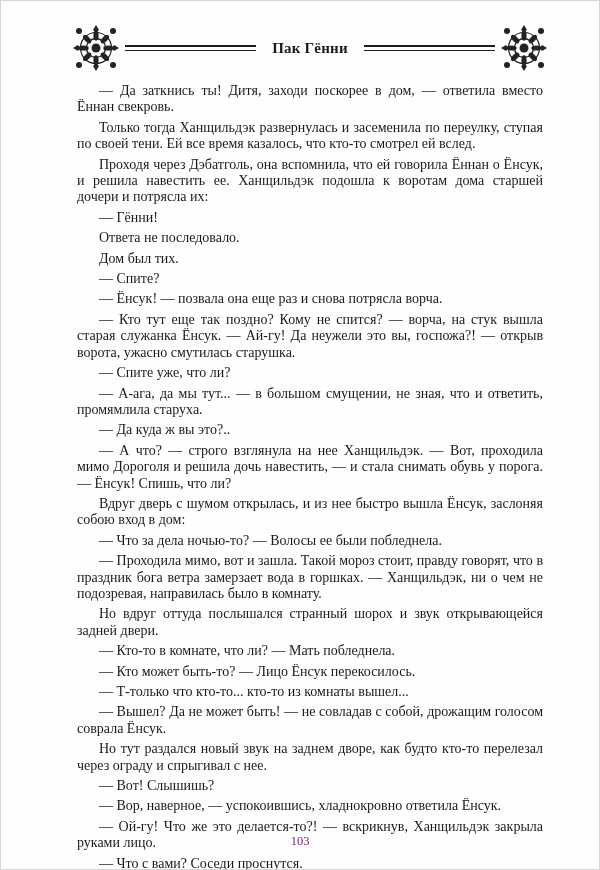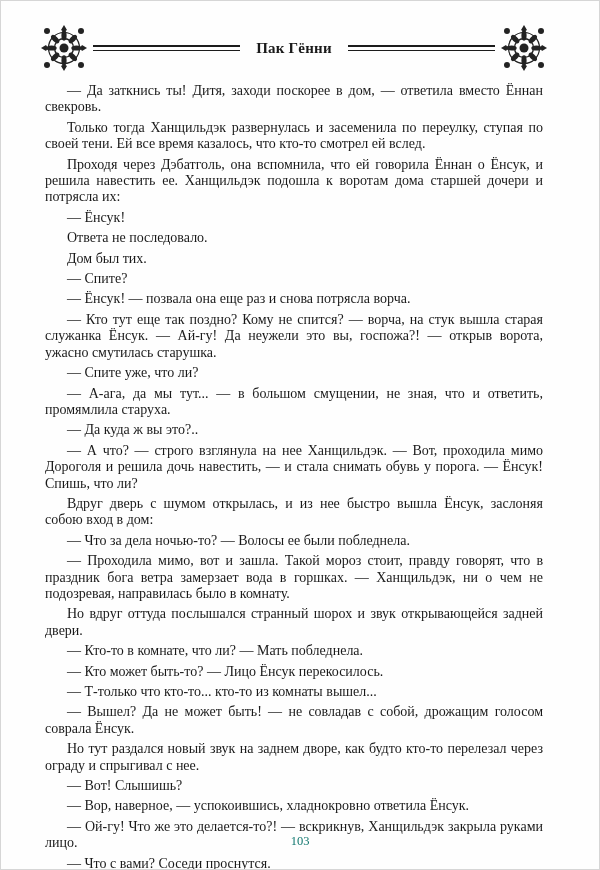--- a/index.html
+++ b/index.html
@@ -6,21 +6,21 @@
     margin: 0;
     padding: 0;
     background: #ffffff;
   }
   .page {
     width: 600px;
     height: 870px;
     box-sizing: border-box;
     background: #fefefe;
     border: 1px solid #d6d6d6;
-    padding: 24px 52px 0 40px;
+    padding: 24px 52px 0 72px;
     position: relative;
     font-family: "Liberation Serif", "DejaVu Serif", serif;
     color: #1a1a1a;
     overflow: hidden;
   }
   .header {
     display: flex;
     align-items: center;
     margin-bottom: 12px;
   }
@@ -53,21 +53,21 @@
     text-indent: 22px;
     text-align: justify;
   }
   .page-number {
     position: absolute;
     bottom: 20px;
     left: 0;
     right: 0;
     text-align: center;
     font-size: 12.5px;
-    color: #0f766e;
+    color: #701a75;
   }
 </style>
 </head>
 <body>
 
 <div class="page">
 
   <div class="header">
     <span class="ornament">
       <svg viewBox="0 0 46 46" width="46" height="46" aria-hidden="true">
@@ -129,21 +129,21 @@
           </g>
         </g>
       </svg>
     </span>
   </div>
 
   <div class="body-text">
       <p>— Да заткнись ты! Дитя, заходи поскорее в дом, — ответила вместо Ённан свекровь.</p>
       <p>Только тогда Ханщильдэк развернулась и засеменила по переулку, ступая по своей тени. Ей все время казалось, что кто-то смотрел ей вслед.</p>
       <p>Проходя через Дэбатголь, она вспомнила, что ей говорила Ённан о Ёнсук, и решила навестить ее. Ханщильдэк подошла к воротам дома старшей дочери и потрясла их:</p>
-      <p>— Ёнсук!</p>
+      <p>— Гённи!</p>
       <p>Ответа не последовало.</p>
       <p>Дом был тих.</p>
       <p>— Спите?</p>
       <p>— Ёнсук! — позвала она еще раз и снова потрясла ворча.</p>
       <p>— Кто тут еще так поздно? Кому не спится? — ворча, на стук вышла старая служанка Ёнсук. — Ай-гу! Да неужели это вы, госпожа?! — открыв ворота, ужасно смутилась старушка.</p>
       <p>— Спите уже, что ли?</p>
       <p>— А-ага, да мы тут... — в большом смущении, не зная, что и ответить, промямлила старуха.</p>
       <p>— Да куда ж вы это?..</p>
       <p>— А что? — строго взглянула на нее Ханщильдэк. — Вот, проходила мимо Дороголя и решила дочь навестить, — и стала снимать обувь у порога. — Ёнсук! Спишь, что ли?</p>
       <p>Вдруг дверь с шумом открылась, и из нее быстро вышла Ёнсук, заслоняя собою вход в дом:</p>

